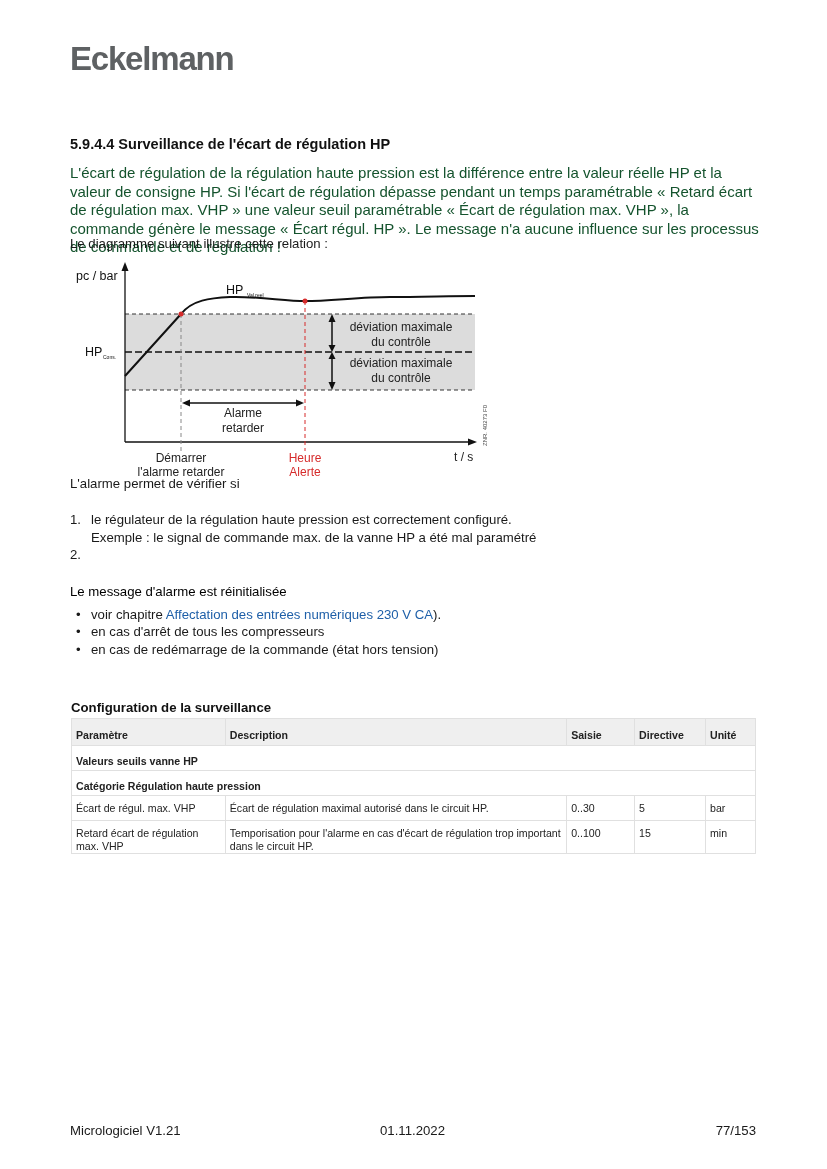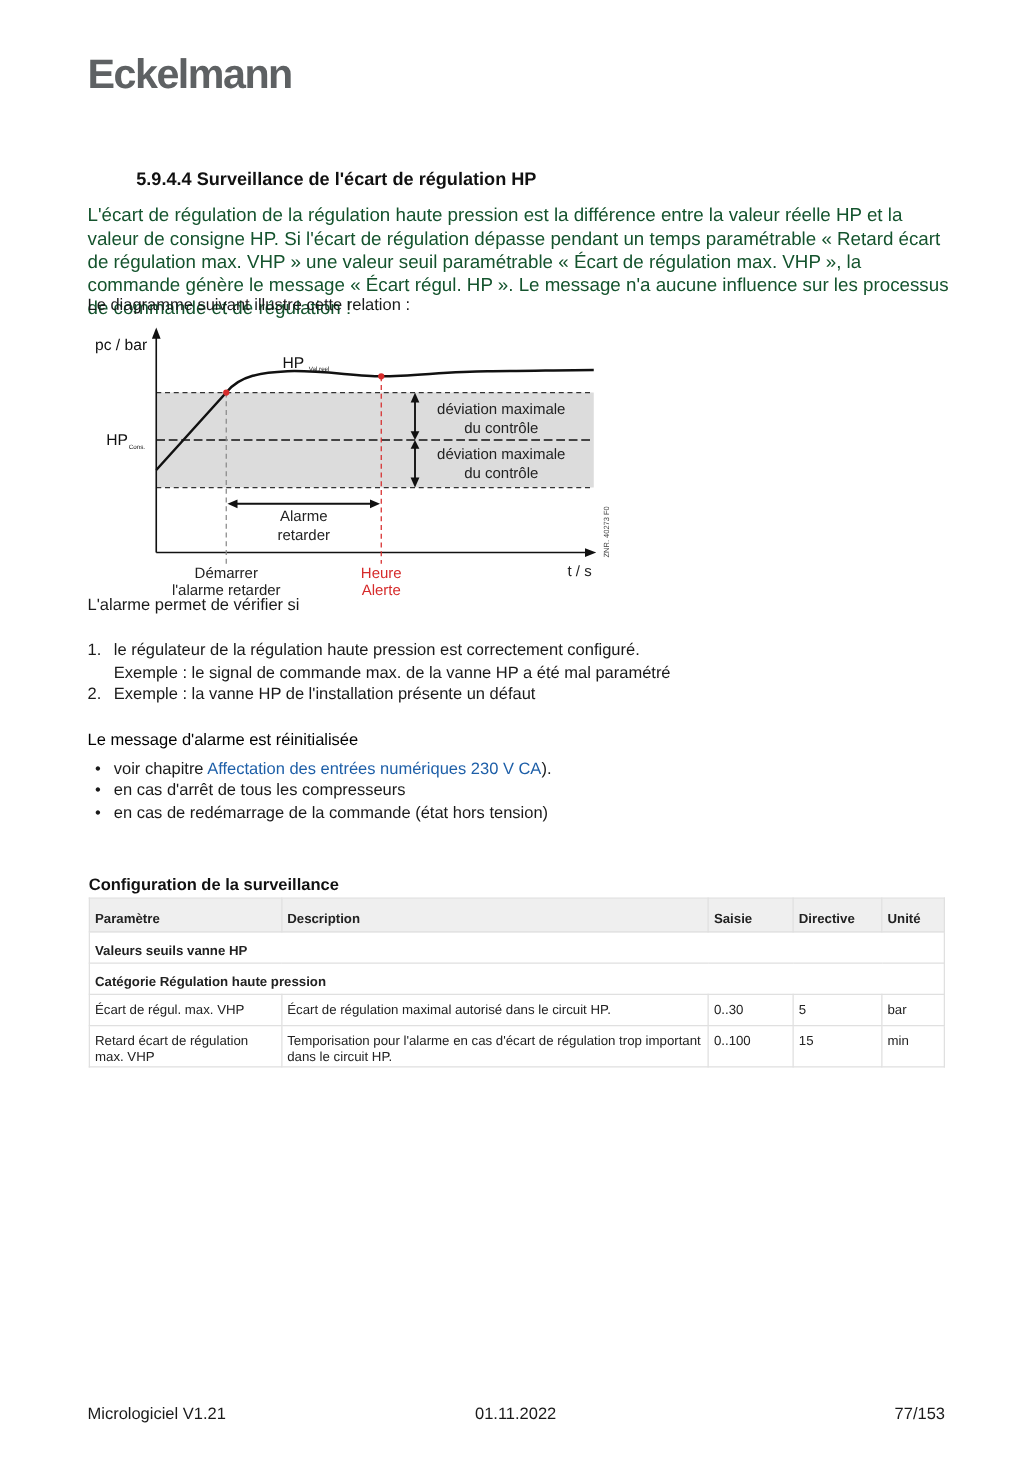--- a/index.html
+++ b/index.html
@@ -1,19 +1,19 @@
 <!DOCTYPE html>
 <html><head>
 <meta charset="utf-8">
 <style>
   * { box-sizing: border-box; margin: 0; padding: 0; }
   html, body { width: 827px; height: 1169px; background: #ffffff; }
   body { position: relative; font-family: "Liberation Sans", sans-serif; color: #1a1a1a; overflow: hidden; }
   .logo { position: absolute; left: 70px; top: 40px; font-family: "Liberation Sans", sans-serif; font-weight: bold; font-size: 33px; letter-spacing: -1.2px; color: #5e6163; }
-  .section-title { position: absolute; left: 70px; top: 136px; font-size: 14.5px; font-weight: bold; color: #111; margin-left: 39px; }
+  .section-title { position: absolute; left: 70px; top: 136px; font-size: 14.5px; font-weight: bold; color: #111; }
   .para { position: absolute; left: 70px; top: 164px; width: 690px; font-size: 15px; line-height: 18.6px; color: #14532d; }
   .para2 { position: absolute; left: 70px; top: 236px; font-size: 13.2px; color: #1a1a1a; }
   .diagram { position: absolute; left: 70px; top: 258px; width: 440px; height: 230px; }
   .p-check { position: absolute; left: 70px; top: 476px; font-size: 13.2px; color: #1a1a1a; }
   .olist { position: absolute; left: 70px; top: 511px; font-size: 13.2px; line-height: 17.6px; }
   .olist .item { position: relative; padding-left: 21px; }
   .olist .num { position: absolute; left: 0; top: 0; }
   .p-reset { position: absolute; left: 70px; top: 584px; font-size: 13.2px; color: #000000; }
   .ulist { position: absolute; left: 76px; top: 606px; font-size: 13.2px; line-height: 17.4px; }
   .ulist .item { position: relative; padding-left: 15px; }
@@ -93,21 +93,20 @@
 
 <div class="p-check">L'alarme permet de vérifier si</div>
 <div class="olist">
   <div class="item">
     <span class="num">1.</span>
     <div>le régulateur de la régulation haute pression est correctement configuré.</div>
     <div>Exemple : le signal de commande max. de la vanne HP a été mal paramétré</div>
   </div>
   <div class="item">
     <span class="num">2.</span>
-    <div>Exemple : la vanne HP de l'installation présente un défaut</div>
   </div>
 </div>
 
 <div class="p-reset">Le message d'alarme est réinitialisée</div>
 <div class="ulist">
   <div class="item">
     <span class="bullet">•</span>
     <div><span>voir chapitre </span><span class="link">Affectation des entrées numériques 230 V CA</span><span>).</span></div>
   </div>
   <div class="item">

